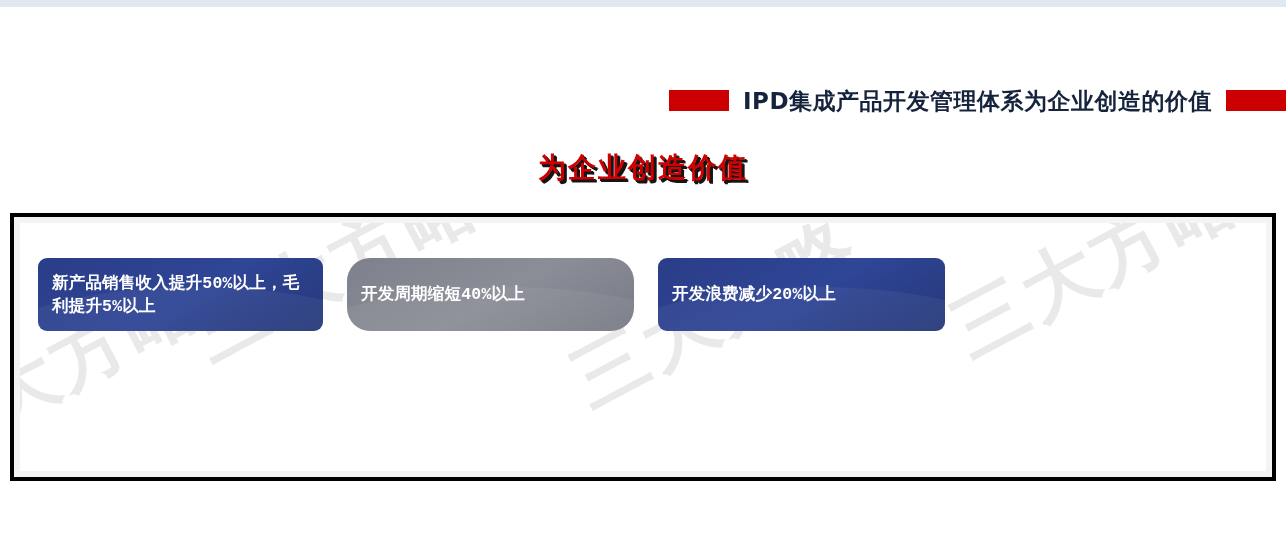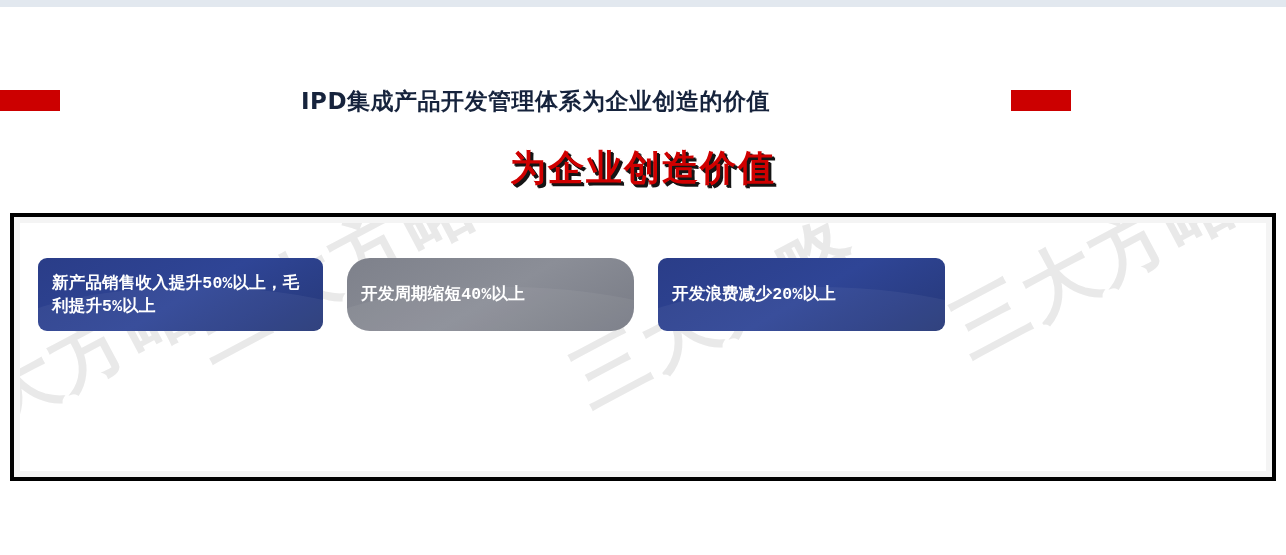--- a/index.html
+++ b/index.html
@@ -28,25 +28,25 @@
     position: absolute;
     left: 0; top: 7px;
     width: 1286px;
     height: 206px;
     background: #ffffff;
   }
 
   #title-row {
     position: absolute;
     left: 0; top: 76px;
-    width: 1071px;
+    width: 1286px;
     height: 34px;
     display: flex;
     align-items: center;
-    justify-content: space-between;
+    justify-content: flex-end;
   }
   .title-bar {
     width: 60px;
     height: 21px;
     background: #cc0000;
     flex: 0 0 auto;
   }
   #title-bar-left  { margin-right: 14px; }
   #title-bar-right { margin-left: 14px; }
 
@@ -62,21 +62,21 @@
   }
 
   #subtitle-row {
     position: absolute;
     left: 0; top: 138px;
     width: 1286px;
     text-align: center;
   }
   #subtitle {
     display: inline-block;
-    font-size: 36px;
+    font-size: 28px;
     font-weight: bold;
     color: #d00000;
     letter-spacing: 2px;
     line-height: 46px;
     text-shadow:
       2px 2px 0 #151515,
       3px 3px 0 #151515;
   }
 
   

